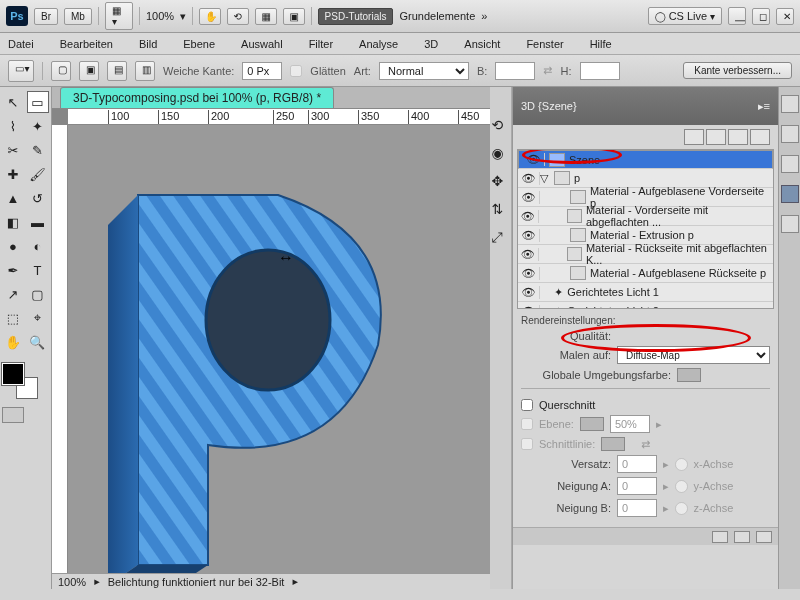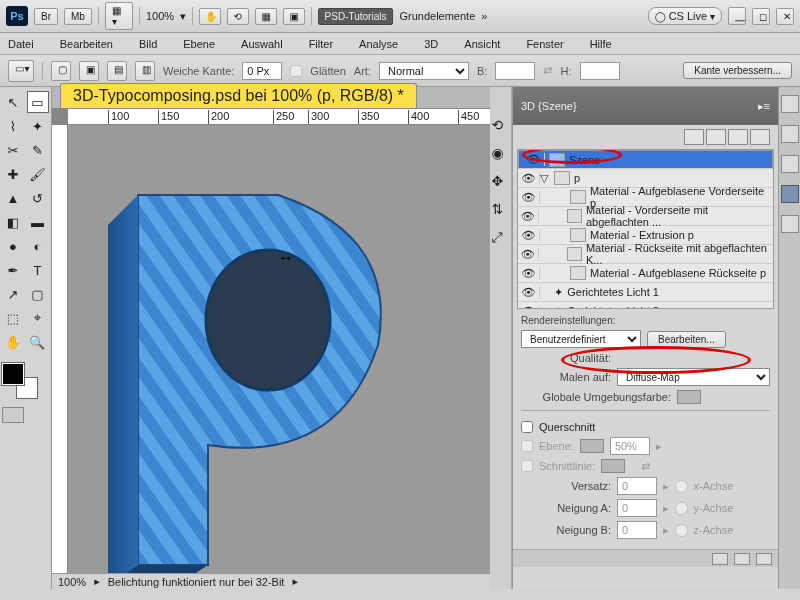--- a/index.html
+++ b/index.html
@@ -17,21 +17,21 @@
 .main{display:flex;height:502px}
 .toolbox{width:52px;background:#d4d4d4;border-right:1px solid #999;padding:4px 2px;display:grid;grid-template-columns:1fr 1fr;gap:2px;align-content:start}
 .tool{width:22px;height:22px;border:1px solid transparent;display:flex;align-items:center;justify-content:center;font-size:13px;cursor:pointer}
 .swatch{grid-column:1/3;margin-top:8px;width:36px;height:36px;position:relative}
 .swatch .fg{position:absolute;width:22px;height:22px;background:#000;border:1px solid #fff;outline:1px solid #666;top:0;left:0}
 .swatch .bg{position:absolute;width:22px;height:22px;background:#fff;border:1px solid #666;bottom:0;right:0}
 .qmask{grid-column:1/3;margin-top:6px;display:flex;gap:2px}
 .qmask div{width:22px;height:16px;border:1px solid #888;background:#ccc}
 .docarea{flex:1;background:#868686;display:flex;flex-direction:column;position:relative}
 .tabstrip{height:22px;background:#b8b8b8;border-bottom:1px solid #888;display:flex;align-items:end;padding-left:8px}
-.doctab{background:#fde047;border:1px solid #888;border-bottom:none;padding:3px 12px;font-size:16px;border-radius:3px 3px 0 0}
+.doctab{background:#5eead4;border:1px solid #888;border-bottom:none;padding:3px 12px;font-size:12px;border-radius:3px 3px 0 0}
 .ruler-h{height:16px;background:#fff;border-bottom:1px solid #888;margin-left:16px;position:relative;font-size:8px;overflow:hidden}
 .ruler-h span{position:absolute;top:1px;border-left:1px solid #555;padding-left:2px;height:14px}
 .ruler-v{width:16px;background:#fff;border-right:1px solid #888;position:absolute;left:0;top:38px;bottom:16px}
 .canvas-wrap{flex:1;margin-left:16px;background:#9a9a9a;position:relative;overflow:hidden}
 .cursor{position:absolute;left:210px;top:122px;font-size:16px;color:#000}
 .letter-p{position:absolute;left:30px;top:40px;width:320px;height:420px}
 .statusbar{height:16px;background:#d4d4d4;border-top:1px solid #999;display:flex;align-items:center;font-size:10px;padding:0 6px;gap:8px}
 .panelcol{width:310px;background:#cfcfcf;display:flex}
 .paneldock{width:22px;background:#c4c4c4;border-left:1px solid #999;display:flex;flex-direction:column;align-items:center;padding-top:8px;gap:12px}
 .dockicon{width:18px;height:18px;border:1px solid #888;background:#ddd}
@@ -79,21 +79,21 @@
   <div class="tb-sep"></div>
   <div class="tb-btn" style="width:22px">✋</div>
   <div class="tb-btn" style="width:22px">⟲</div>
   <div class="tb-btn" style="width:22px">▦</div>
   <div class="tb-btn" style="width:22px">▣</div>
   <div class="tb-sep"></div>
   <div class="tb-btn" style="background:#5a5a5a;color:#eee;border-color:#444">PSD-Tutorials</div>
   <span>Grundelemente</span>
   <span>»</span>
   <div style="flex:1"></div>
-  <div class="tb-btn" style="border-radius:8px">◯ <span>CS Live</span> ▾</div>
+  <div class="tb-btn" style="border-radius:2px">◯ <span>CS Live</span> ▾</div>
   <div class="tb-btn" style="width:18px">⎽</div>
   <div class="tb-btn" style="width:18px">◻</div>
   <div class="tb-btn" style="width:18px">✕</div>
 </div>
 
 <div class="menubar">
   <span>Datei</span>
   <span>Bearbeiten</span>
   <span>Bild</span>
   <span>Ebene</span>
@@ -280,24 +280,20 @@
             <span class="eye">👁</span>
             <span class="indent" style="width:10px"></span>
             <span style="margin:0 4px">✦</span>
             <span>Gerichtetes Licht 2</span>
           </div>
         <div class="ellipse" style="left:4px;top:-4px;width:100px;height:18px"></div>
       </div>
 
       <div class="props">
         <div style="font-size:10px;color:#444;margin-bottom:4px">Rendereinstellungen:</div>
-        <div class="proprow">
-          <select class="propsel" style="flex:0 0 120px"><option>Benutzerdefiniert</option></select>
-          <button class="propbtn">Bearbeiten...</button>
-        </div>
         <div class="proprow" style="position:relative">
           <label>Qualität:</label>
           <div class="ellipse" style="left:40px;top:-6px;width:190px;height:28px"></div>
         </div>
         <div class="proprow">
           <label>Malen auf:</label>
           <select class="propsel"><option>Diffuse-Map</option></select>
         </div>
         <div class="proprow">
           <label style="width:150px">Globale Umgebungsfarbe:</label>

